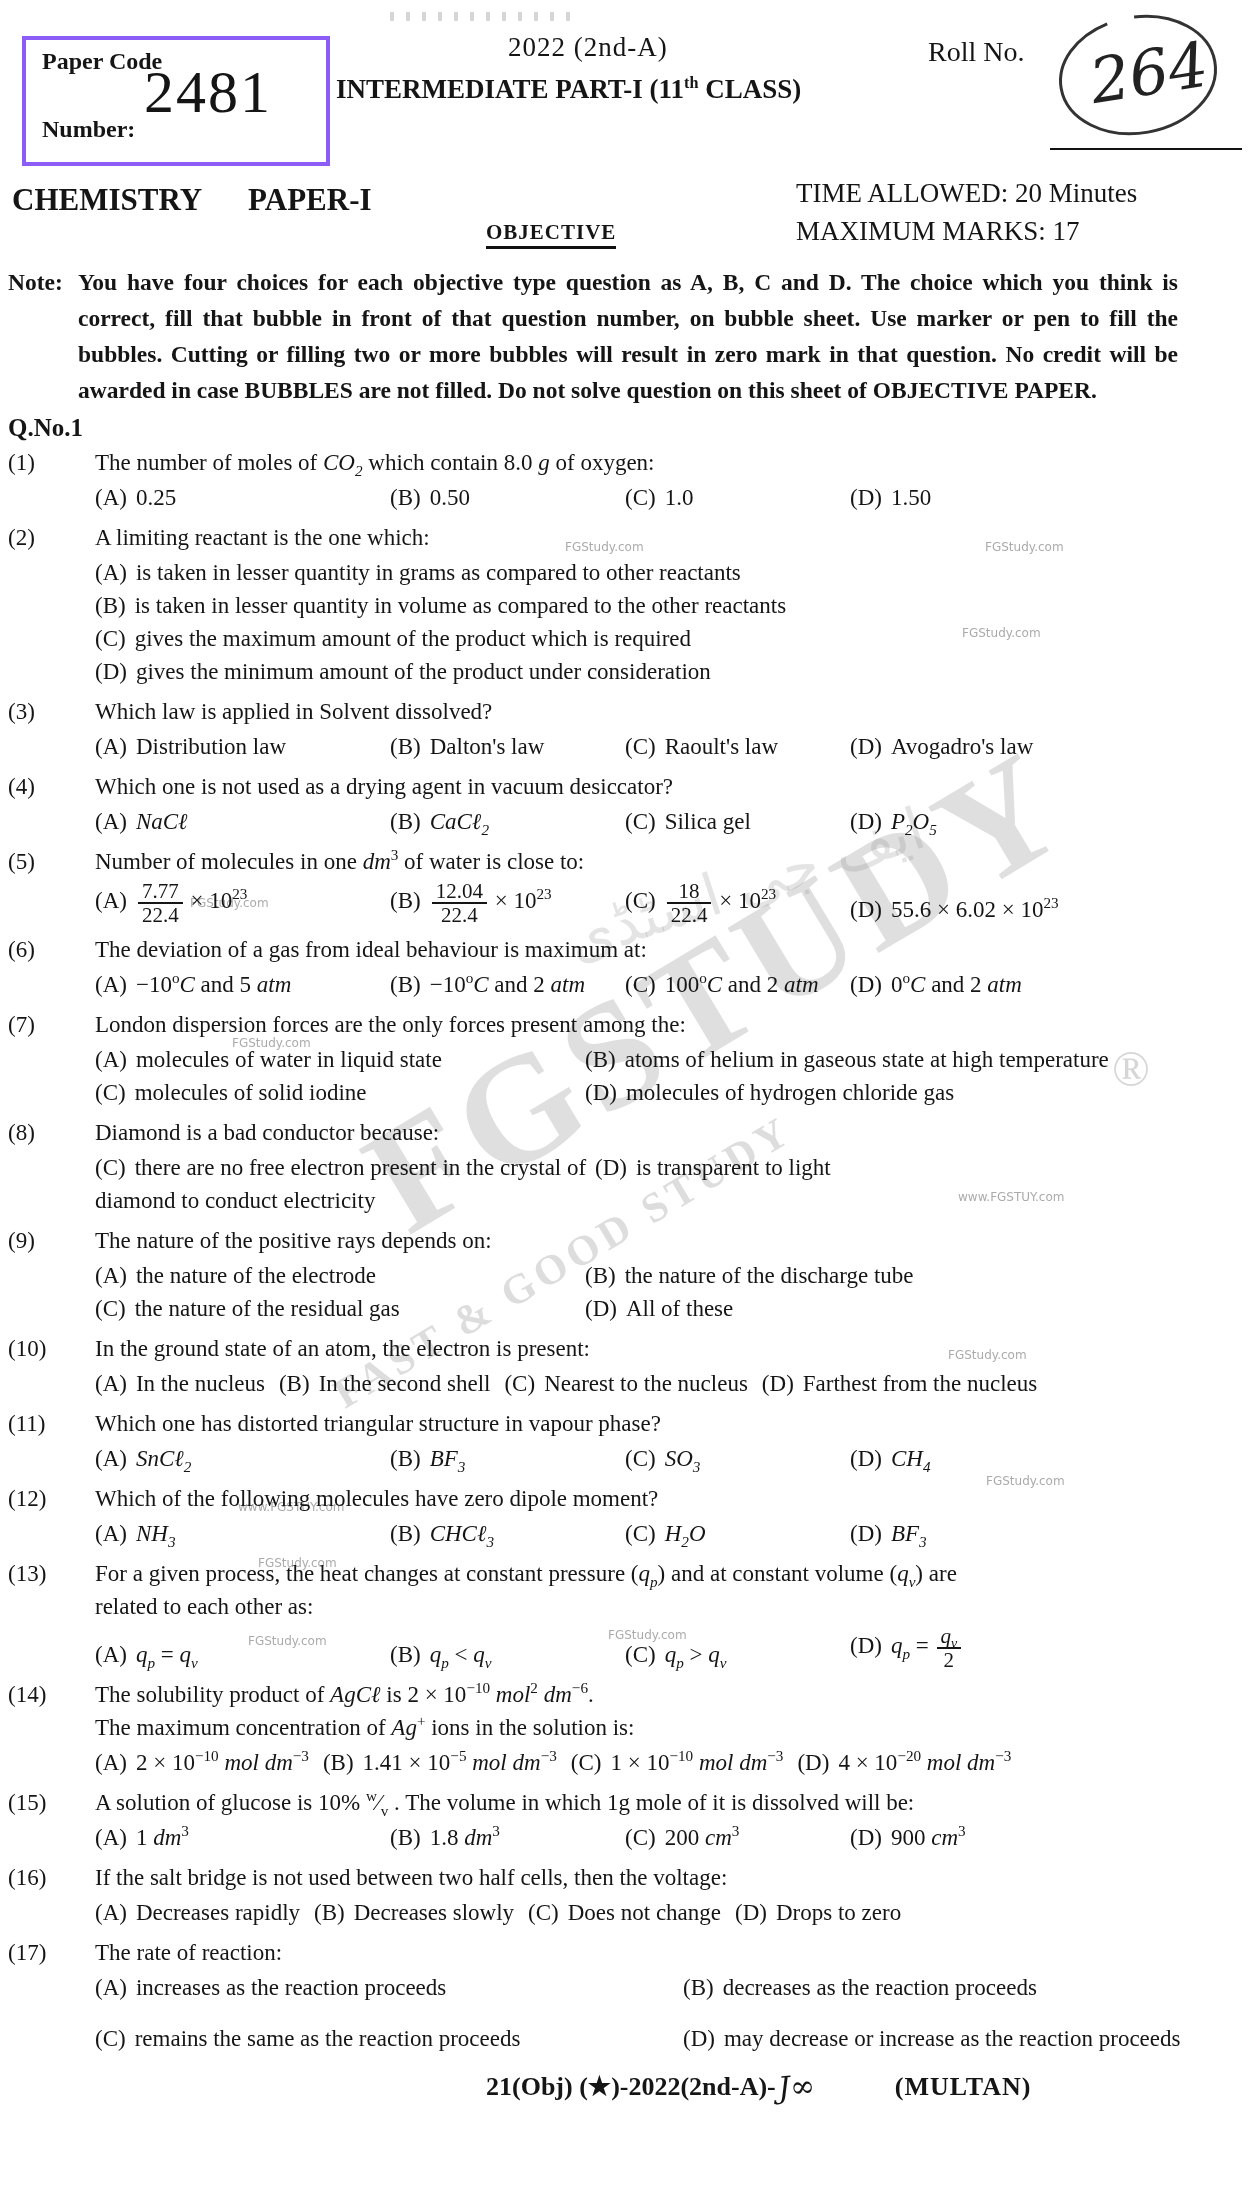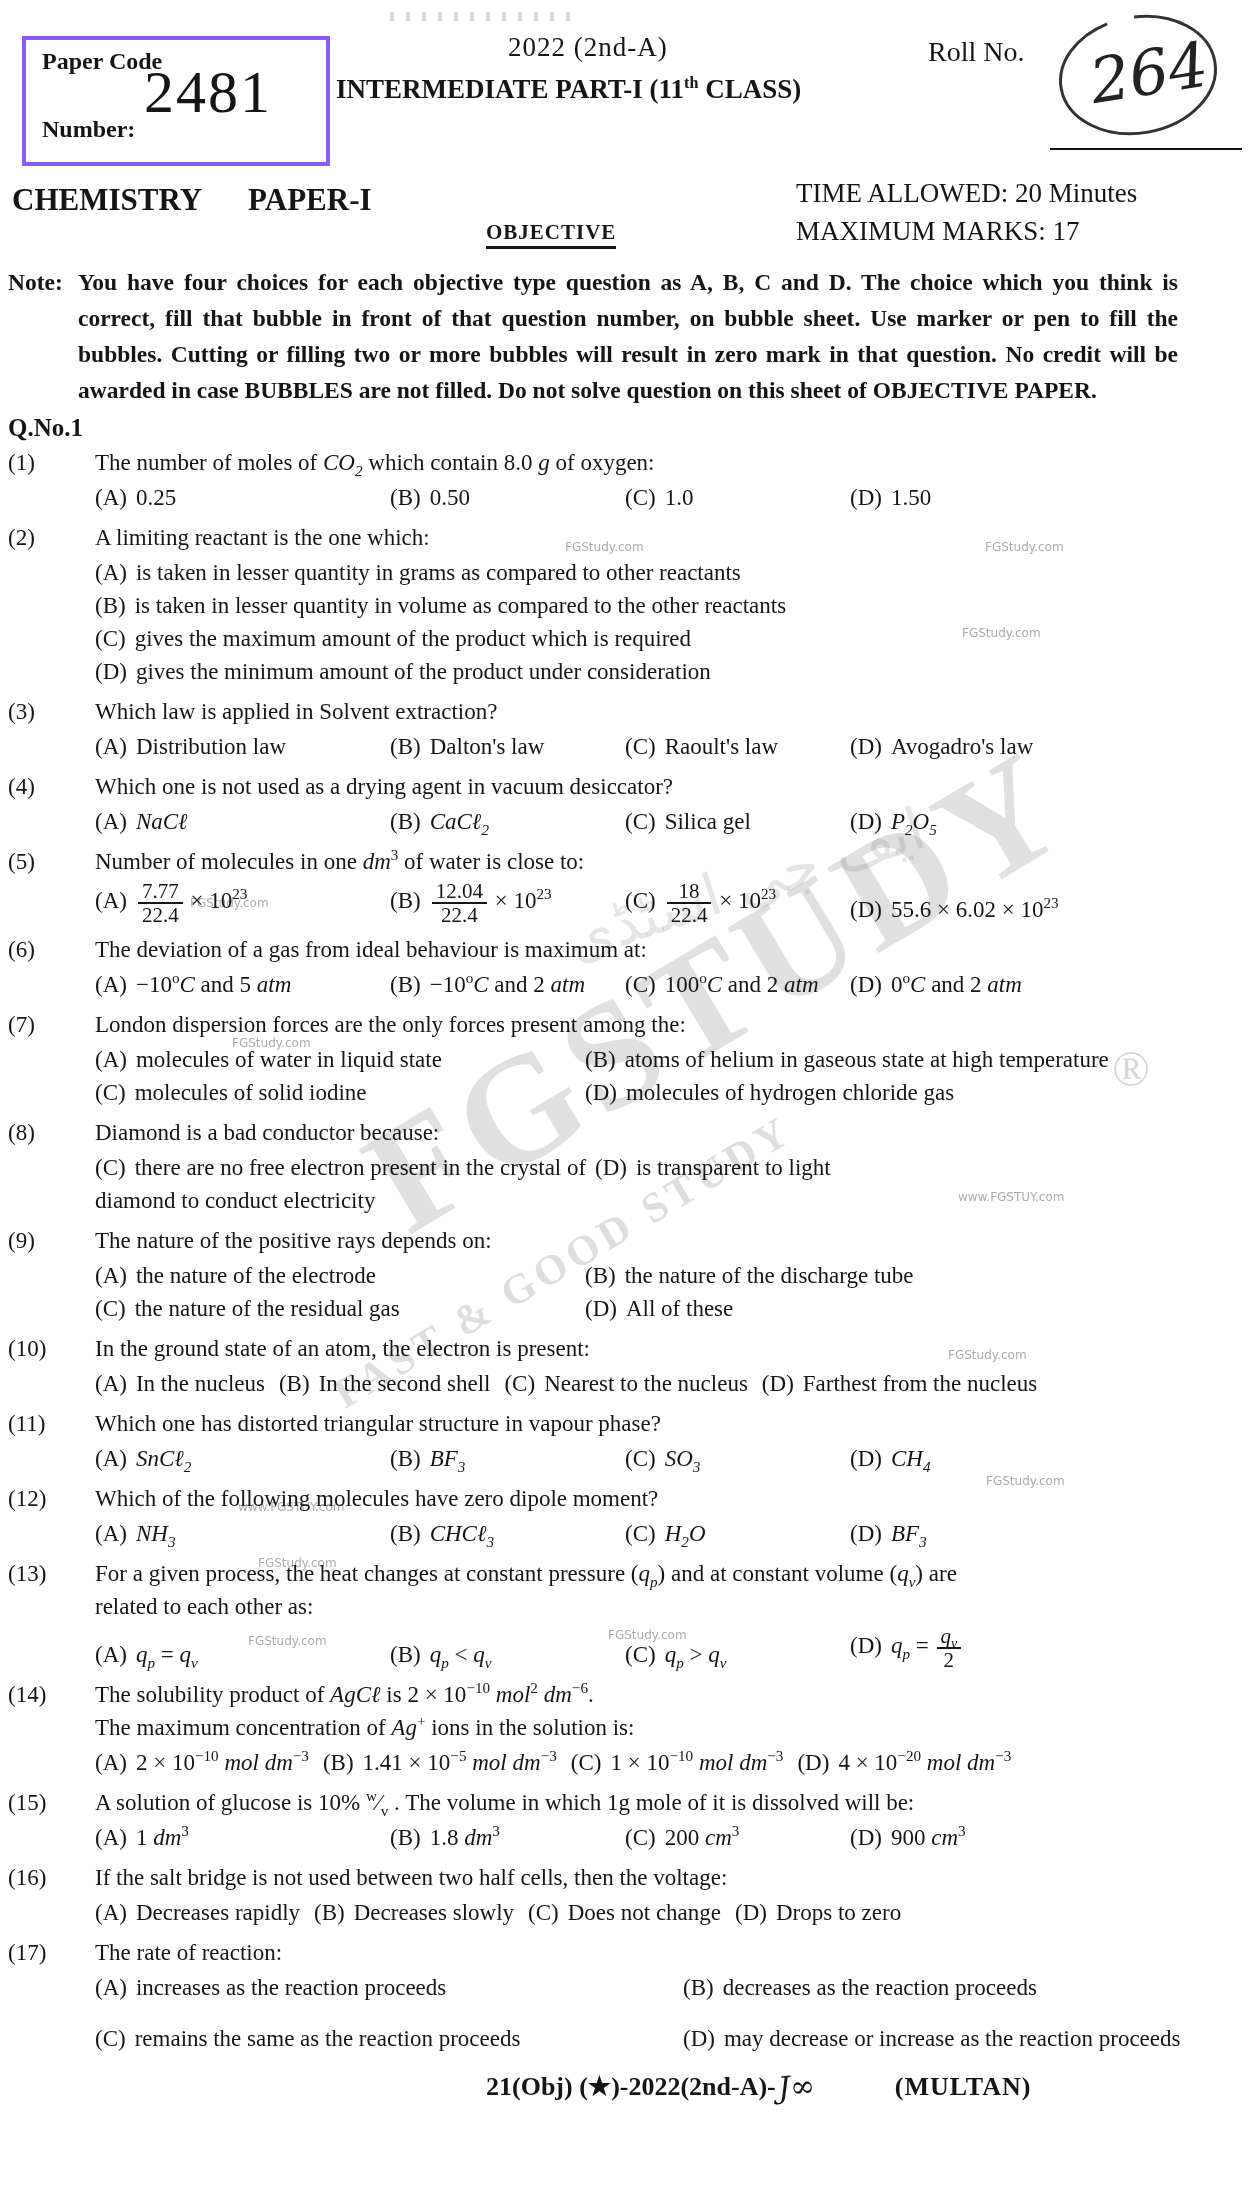--- a/index.html
+++ b/index.html
@@ -150,21 +150,21 @@
               <span class="opt"><span class="olabel">(A)</span><span>is taken in lesser quantity in grams as compared to other reactants</span></span>
               <span class="opt"><span class="olabel">(B)</span><span>is taken in lesser quantity in volume as compared to the other reactants</span></span>
               <span class="opt"><span class="olabel">(C)</span><span>gives the maximum amount of the product which is required</span></span>
               <span class="opt"><span class="olabel">(D)</span><span>gives the minimum amount of the product under consideration</span></span>
             </div>
           </div>
         </div>
         <div class="q">
           <span class="qnum">(3)</span>
           <div class="qbody">
-            <div class="qtext">Which law is applied in Solvent extraction?</div>
+            <div class="qtext">Which law is applied in Solvent dissolved?</div>
             <div class="opts row4">
               <span class="opt"><span class="olabel">(A)</span><span>Distribution law</span></span>
               <span class="opt"><span class="olabel">(B)</span><span>Dalton's law</span></span>
               <span class="opt"><span class="olabel">(C)</span><span>Raoult's law</span></span>
               <span class="opt"><span class="olabel">(D)</span><span>Avogadro's law</span></span>
             </div>
           </div>
         </div>
         <div class="q">
           <span class="qnum">(4)</span>

